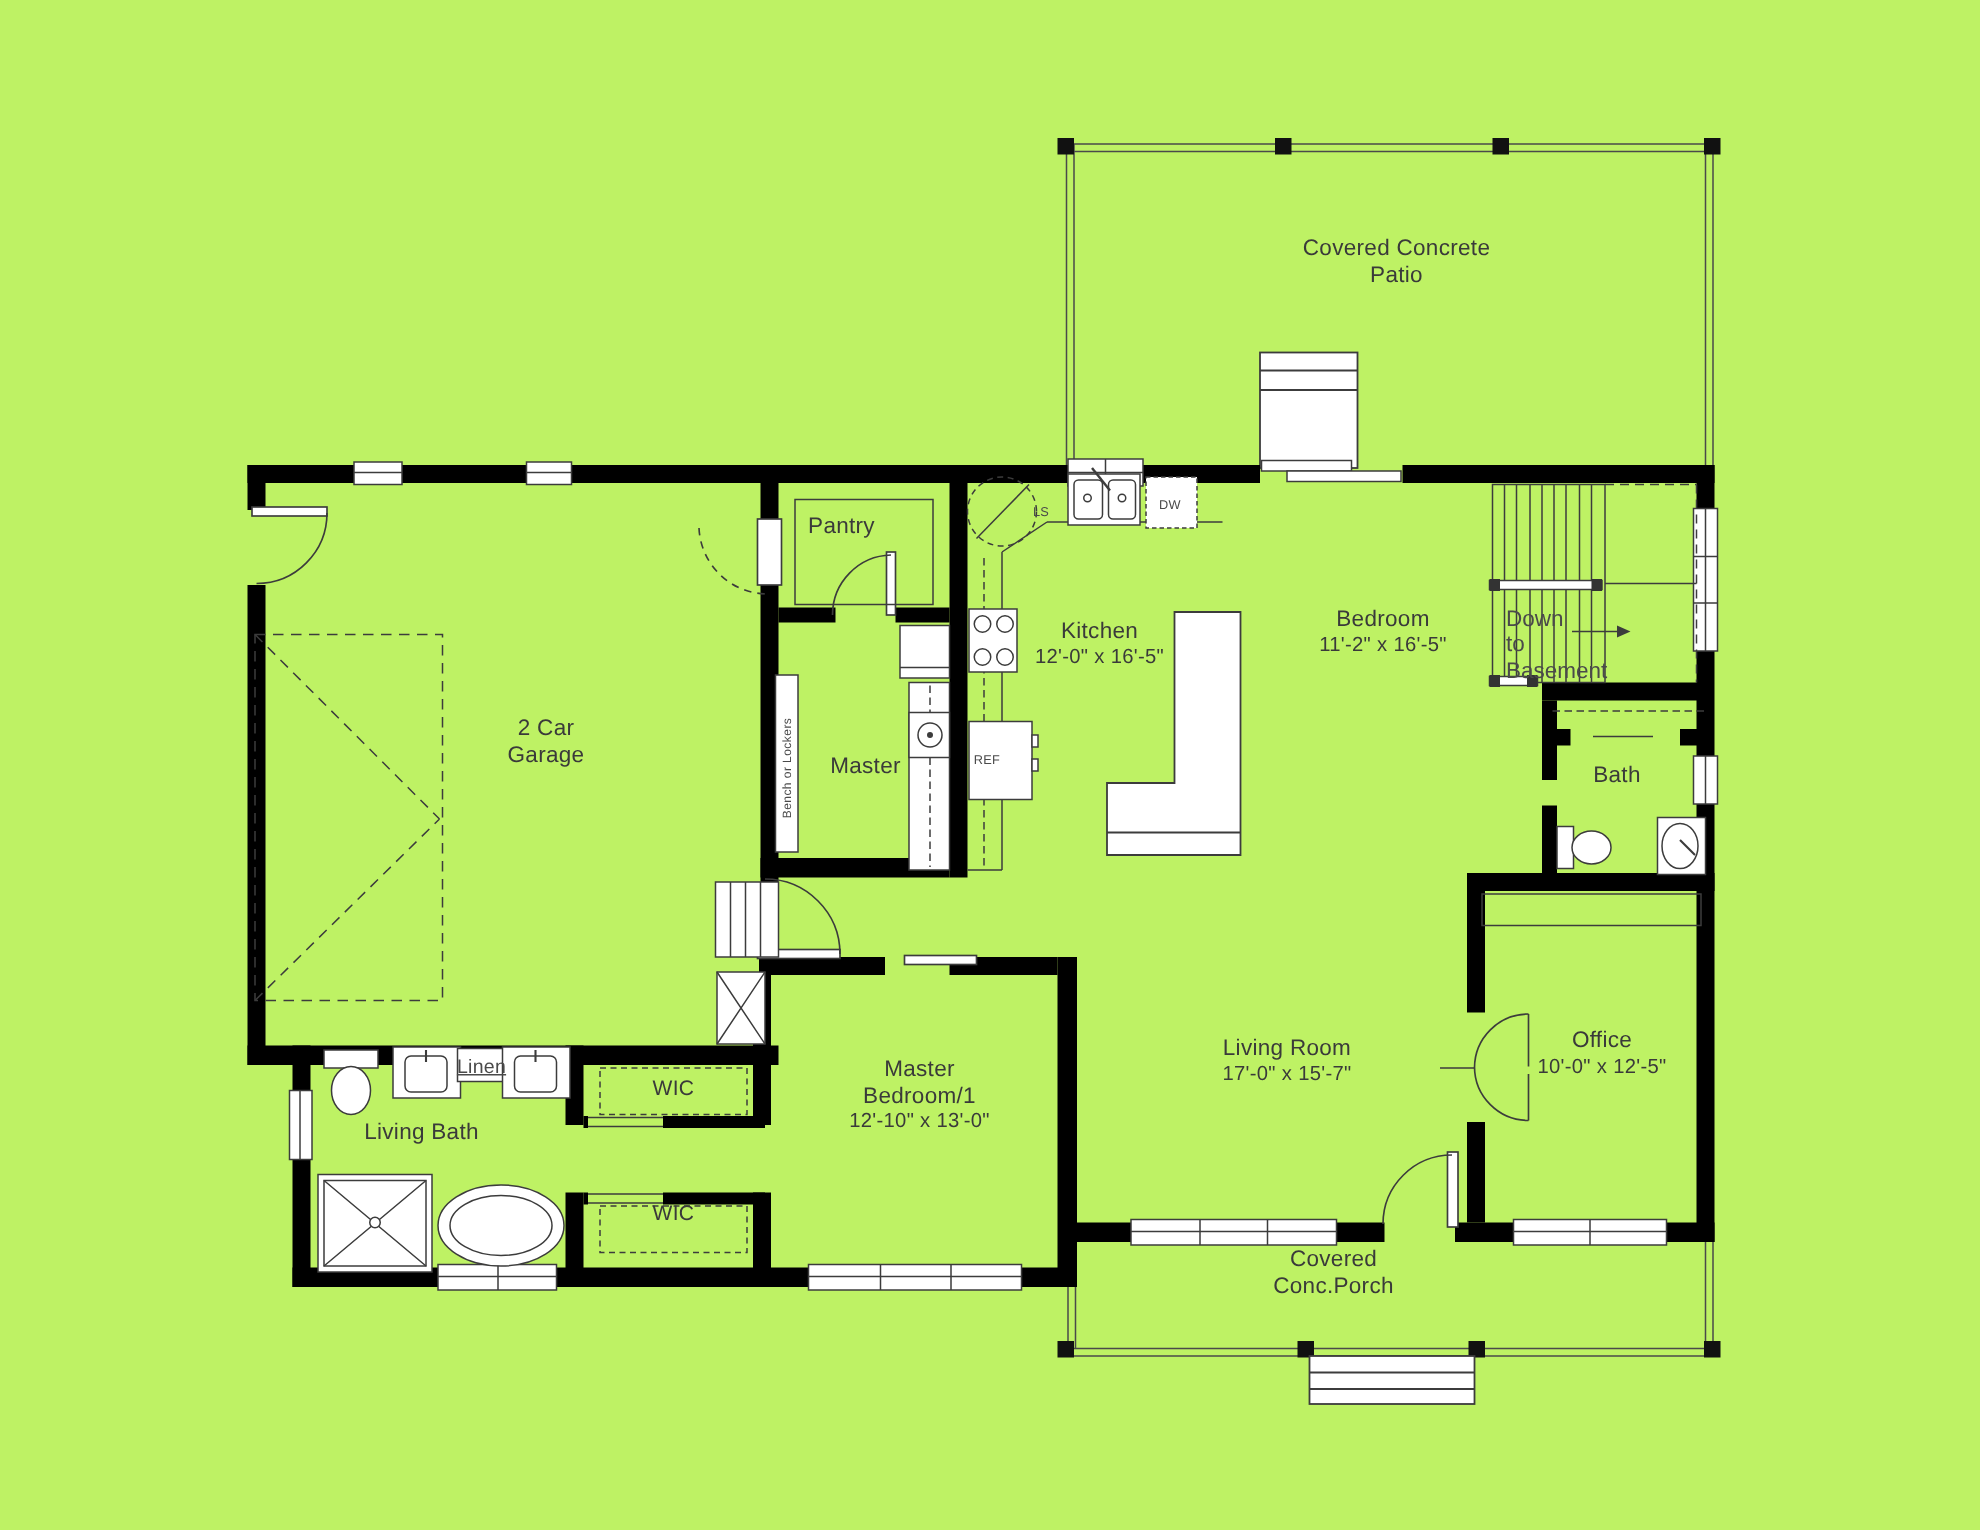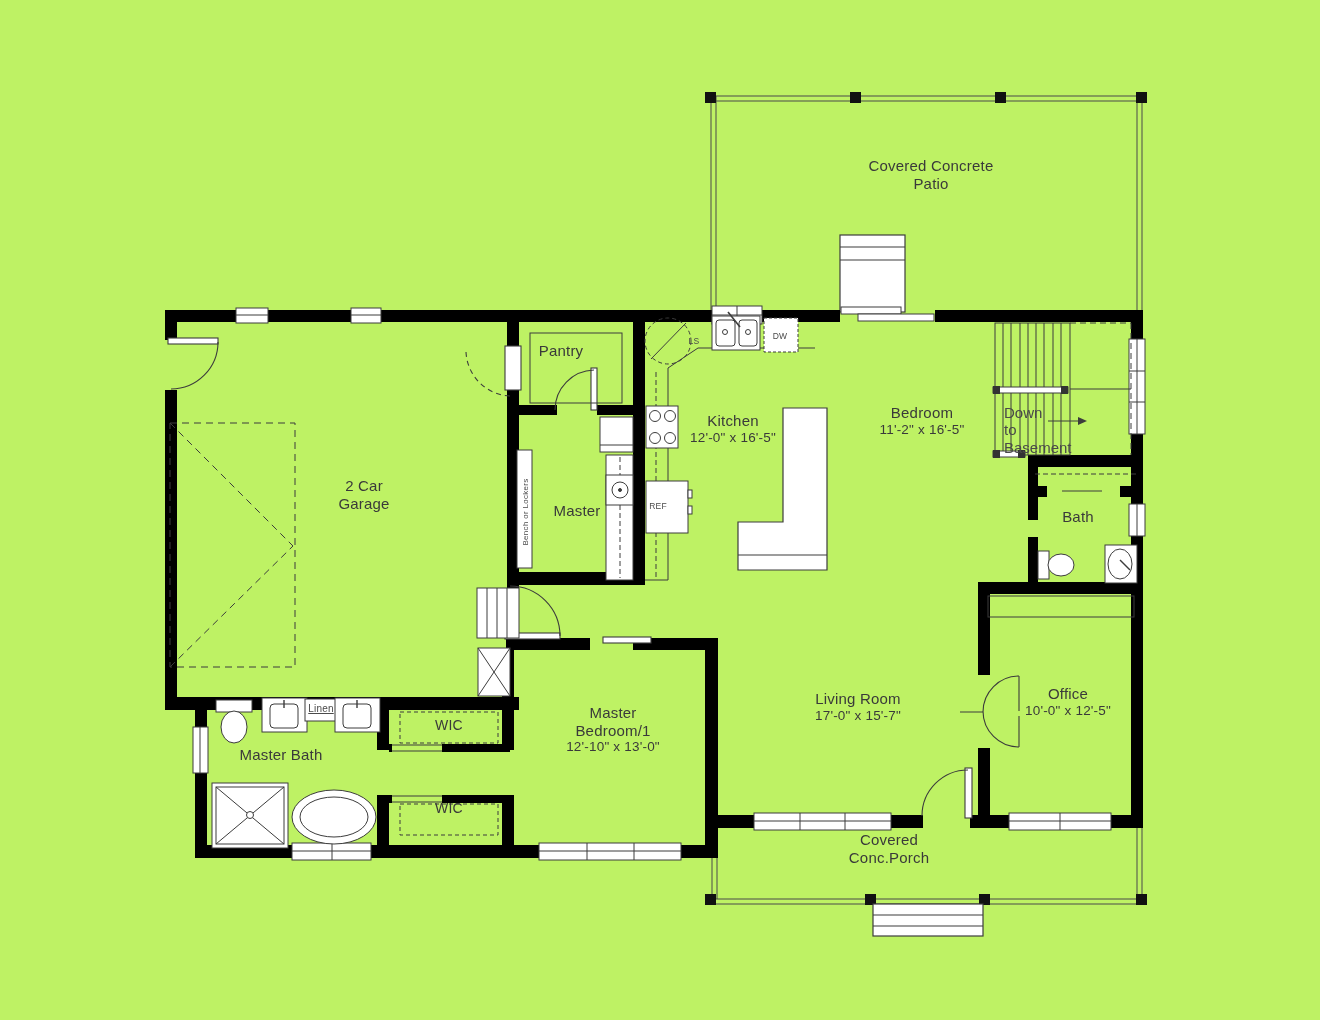--- a/index.html
+++ b/index.html
@@ -4,21 +4,21 @@
 <style>
   html,body{margin:0;padding:0;background:#fff;}
   #plan{position:relative;width:1320px;height:1020px;background:#bef264;overflow:hidden;
         font-family:"Liberation Sans", sans-serif;color:#3a3a3a;}
   #plan svg{position:absolute;left:0;top:0;}
   .lbl{position:absolute;transform:translateX(-50%);text-align:center;
        font-size:15px;line-height:1.18;letter-spacing:.2px;color:#3a3a3a;white-space:normal;}
   .lbl .nm{display:block;}
   .lbl .dims{display:block;font-size:13.5px;white-space:nowrap;}
   .sm{position:absolute;transform:translateX(-50%);font-size:8.5px;letter-spacing:.2px;color:#4a4a4a;}
-  .tiny{font-size:10px;text-decoration:underline;}
+  .tiny{font-size:13px;text-decoration:underline;}
   .note{position:absolute;font-size:15px;line-height:1.15;color:#4a4a4a;text-align:left;}
   .vert{position:absolute;font-size:8px;color:#4a4a4a;transform:translate(-50%,-50%) rotate(-90deg);
         white-space:nowrap;letter-spacing:.3px;}
 </style>
 </head>
 <body>
 
 <div id="plan">
 
 <svg width="1320" height="1020" viewBox="0 0 1320 1020">
@@ -334,21 +334,21 @@
   <span class="nm">Living Room</span>
   <span class="dims">17'-0" x 15'-7"</span>
     </div>
 
 <div class="lbl" style="left:613px;top:704px;width:100px;">
   <span class="nm">Master Bedroom/1</span>
   <span class="dims">12'-10" x 13'-0"</span>
     </div>
 
 <div class="lbl" style="left:281px;top:746px;width:120px;">
-  <span class="nm">Master Bath</span>
+  <span class="nm">Living Bath</span>
     </div>
 
 <div class="lbl" style="left:449px;top:717px;width:60px;font-size:14px;">
   <span class="nm">WIC</span>
     </div>
 
 <div class="lbl" style="left:449px;top:800px;width:60px;font-size:14px;">
   <span class="nm">WIC</span>
     </div>
 

